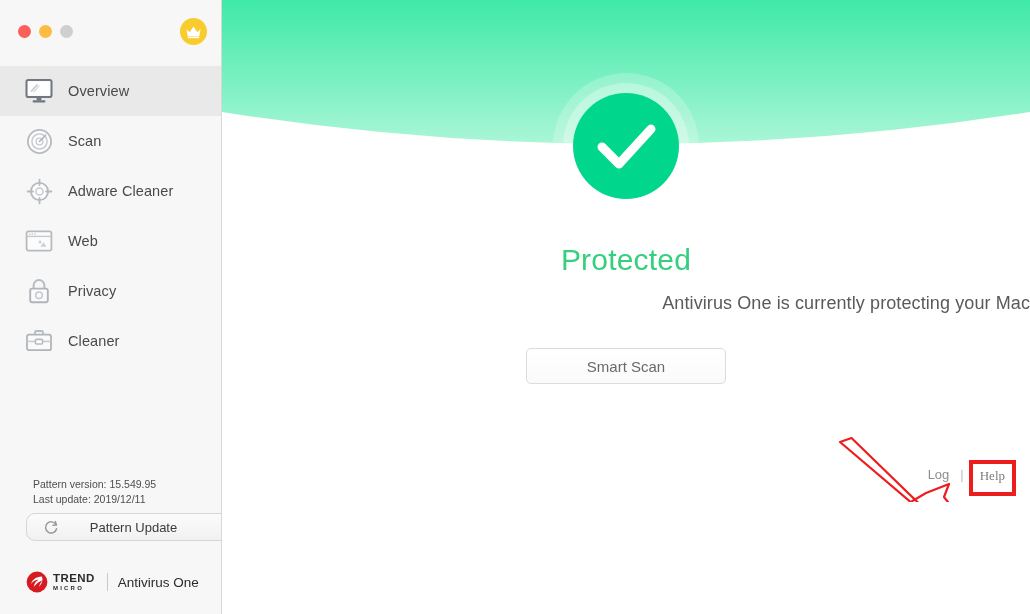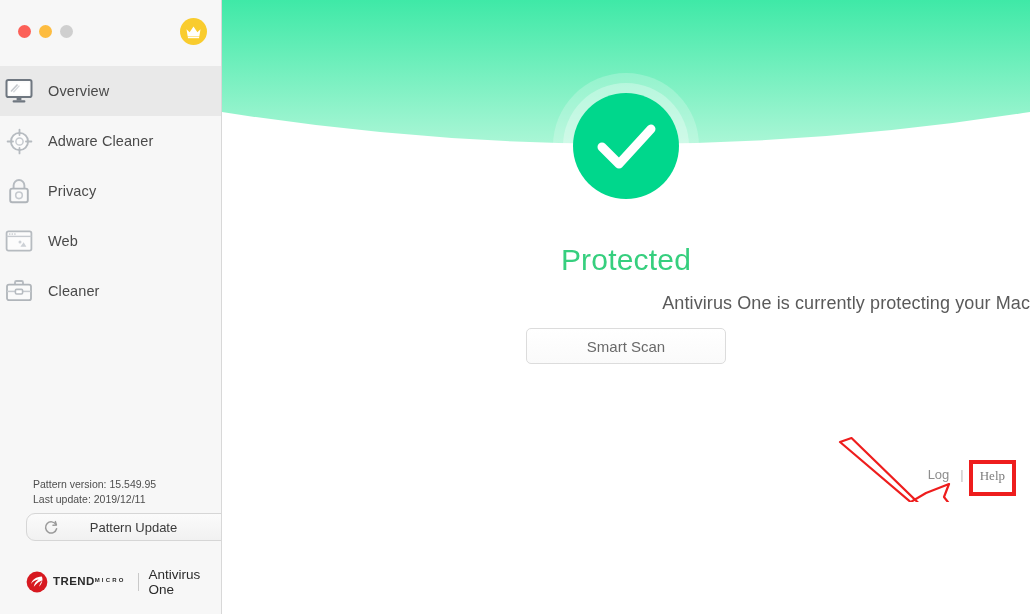--- a/index.html
+++ b/index.html
@@ -70,21 +70,21 @@
   
   #nav {
     position: relative;
     margin-top: 3px;
   }
   .nav-item {
     position: relative;
     display: flex;
     align-items: center;
     height: 50px;
-    padding-left: 4px;
+    padding-left: 24px;
     box-sizing: border-box;
     cursor: default;
   }
   .nav-item.active {
     background: #e9e9e9;
   }
   .nav-icon {
     width: 30px;
     height: 30px;
     flex: 0 0 30px;
@@ -140,21 +140,21 @@
     left: 26px;
     top: 570px;
     display: flex;
     align-items: center;
     height: 24px;
   }
   #brand .tm-mark { width: 22px; height: 22px; flex: 0 0 22px; }
   #brand .tm-word {
     margin-left: 5px;
     display: flex;
-    flex-direction: row;
+    flex-direction: column;
     line-height: 1;
   }
   #brand .tm-trend {
     font-size: 11.5px;
     font-weight: bold;
     color: #2b2b2b;
     letter-spacing: 0.4px;
   }
   #brand .tm-micro {
     font-size: 6px;
@@ -219,21 +219,21 @@
     text-align: right;
     font-size: 18px;
     color: #5a5a5a;
     font-weight: normal;
     letter-spacing: 0.1px;
   }
   #smart-scan-btn {
     position: absolute;
     left: 50%;
     transform: translateX(-50%);
-    top: 328px;
+    top: 348px;
     width: 200px;
     height: 36px;
     border: 1px solid #dcdcdc;
     border-radius: 5px;
     background: linear-gradient(#ffffff, #fafafa);
     color: #6a6a6a;
     font-size: 15px;
     display: flex;
     align-items: center;
     justify-content: center;
@@ -317,56 +317,67 @@
             <rect x="4.2" y="4.6" width="19.6" height="11.8" fill="#ffffff"></rect>
             <path d="M6 13.5 L12.5 6.5" stroke="#c3c7cc" stroke-width="1.6"></path>
             <path d="M8.4 14.2 L14.4 7.6" stroke="#d6d9dd" stroke-width="1.4"></path>
             <rect x="11.6" y="19" width="4.8" height="3.4" fill="#6f7780"></rect>
             <rect x="7.6" y="22.2" width="12.8" height="2.2" rx="1" fill="#6f7780"></rect>
           </svg>
         </span>
         <span class="nav-label">Overview</span>
       </div>
 
+      <div class="nav-item">
+        <span class="nav-icon">
+          <svg width="27" height="27" viewBox="0 0 27 27">
+            <circle cx="13.5" cy="13.5" r="11.6" fill="#fcfcfc" stroke="#b6bbc0" stroke-width="1.8"></circle>
+            <circle cx="13.5" cy="13.5" r="7.6" fill="none" stroke="#c8ccd1" stroke-width="1.5"></circle>
+            <circle cx="13.5" cy="13.5" r="3.4" fill="none" stroke="#c8ccd1" stroke-width="1.4"></circle>
+            <path d="M13.5 13.5 L19.6 7.2" stroke="#b0b5ba" stroke-width="1.6" stroke-linecap="round"></path>
+          </svg>
+        </span>
+        <span class="nav-label">Scan</span>
+      </div>
 
       <div class="nav-item">
         <span class="nav-icon">
           <svg width="27" height="27" viewBox="0 0 27 27">
             <circle cx="13.5" cy="13.5" r="8.6" fill="#fcfcfc" stroke="#b6bbc0" stroke-width="1.8"></circle>
             <circle cx="13.5" cy="13.5" r="3.6" fill="none" stroke="#c6cacf" stroke-width="1.5"></circle>
             <path d="M13.5 1.6 L13.5 7.0 M13.5 20.0 L13.5 25.4 M1.6 13.5 L7.0 13.5 M20.0 13.5 L25.4 13.5" stroke="#b6bbc0" stroke-width="1.8" stroke-linecap="round"></path>
           </svg>
         </span>
         <span class="nav-label">Adware Cleaner</span>
-      </div>
-
-      <div class="nav-item">
-        <span class="nav-icon">
-          <svg width="24" height="28" viewBox="0 0 24 28">
-            <path d="M6.6 11.8 L6.6 8.4 A5.4 5.4 0 0 1 17.4 8.4 L17.4 11.8" fill="none" stroke="#b6bbc0" stroke-width="1.9"></path>
-            <rect x="3.2" y="11.6" width="17.6" height="13.6" rx="2" fill="#fafafa" stroke="#b0b5ba" stroke-width="1.9"></rect>
-            <circle cx="12" cy="18.3" r="3.3" fill="none" stroke="#c6cacf" stroke-width="1.6"></circle>
-          </svg>
-        </span>
-        <span class="nav-label">Privacy</span>
       </div>
 
       <div class="nav-item">
         <span class="nav-icon">
           <svg width="28" height="24" viewBox="0 0 28 24">
             <rect x="1.6" y="2.4" width="24.8" height="19.2" rx="1.8" fill="#fcfcfc" stroke="#b6bbc0" stroke-width="1.8"></rect>
             <path d="M1.6 7.4 L26.4 7.4" stroke="#c6cacf" stroke-width="1.4"></path>
             <circle cx="4.7" cy="5.0" r="0.85" fill="#c6cacf"></circle>
             <circle cx="7.3" cy="5.0" r="0.85" fill="#c6cacf"></circle>
             <circle cx="9.9" cy="5.0" r="0.85" fill="#c6cacf"></circle>
             <path d="M15.4 17.8 L18.6 13.2 L21.4 17.8 Z" fill="#cdd1d6"></path>
             <circle cx="15.0" cy="13.0" r="1.5" fill="#cdd1d6"></circle>
           </svg>
         </span>
         <span class="nav-label">Web</span>
+      </div>
+
+      <div class="nav-item">
+        <span class="nav-icon">
+          <svg width="24" height="28" viewBox="0 0 24 28">
+            <path d="M6.6 11.8 L6.6 8.4 A5.4 5.4 0 0 1 17.4 8.4 L17.4 11.8" fill="none" stroke="#b6bbc0" stroke-width="1.9"></path>
+            <rect x="3.2" y="11.6" width="17.6" height="13.6" rx="2" fill="#fafafa" stroke="#b0b5ba" stroke-width="1.9"></rect>
+            <circle cx="12" cy="18.3" r="3.3" fill="none" stroke="#c6cacf" stroke-width="1.6"></circle>
+          </svg>
+        </span>
+        <span class="nav-label">Privacy</span>
       </div>
 
       <div class="nav-item">
         <span class="nav-icon">
           <svg width="28" height="24" viewBox="0 0 28 24">
             <path d="M10.0 5.4 L10.0 3.4 A1.4 1.4 0 0 1 11.4 2.0 L16.6 2.0 A1.4 1.4 0 0 1 18.0 3.4 L18.0 5.4" fill="none" stroke="#b6bbc0" stroke-width="1.8"></path>
             <rect x="2.0" y="5.6" width="24" height="15.6" rx="2" fill="#fafafa" stroke="#b0b5ba" stroke-width="1.8"></rect>
             <path d="M2.0 12.4 L26.0 12.4" stroke="#c6cacf" stroke-width="1.5"></path>
             <rect x="10.4" y="10.4" width="7.2" height="4.6" rx="1.2" fill="#ffffff" stroke="#b6bbc0" stroke-width="1.6"></rect>
           </svg>

